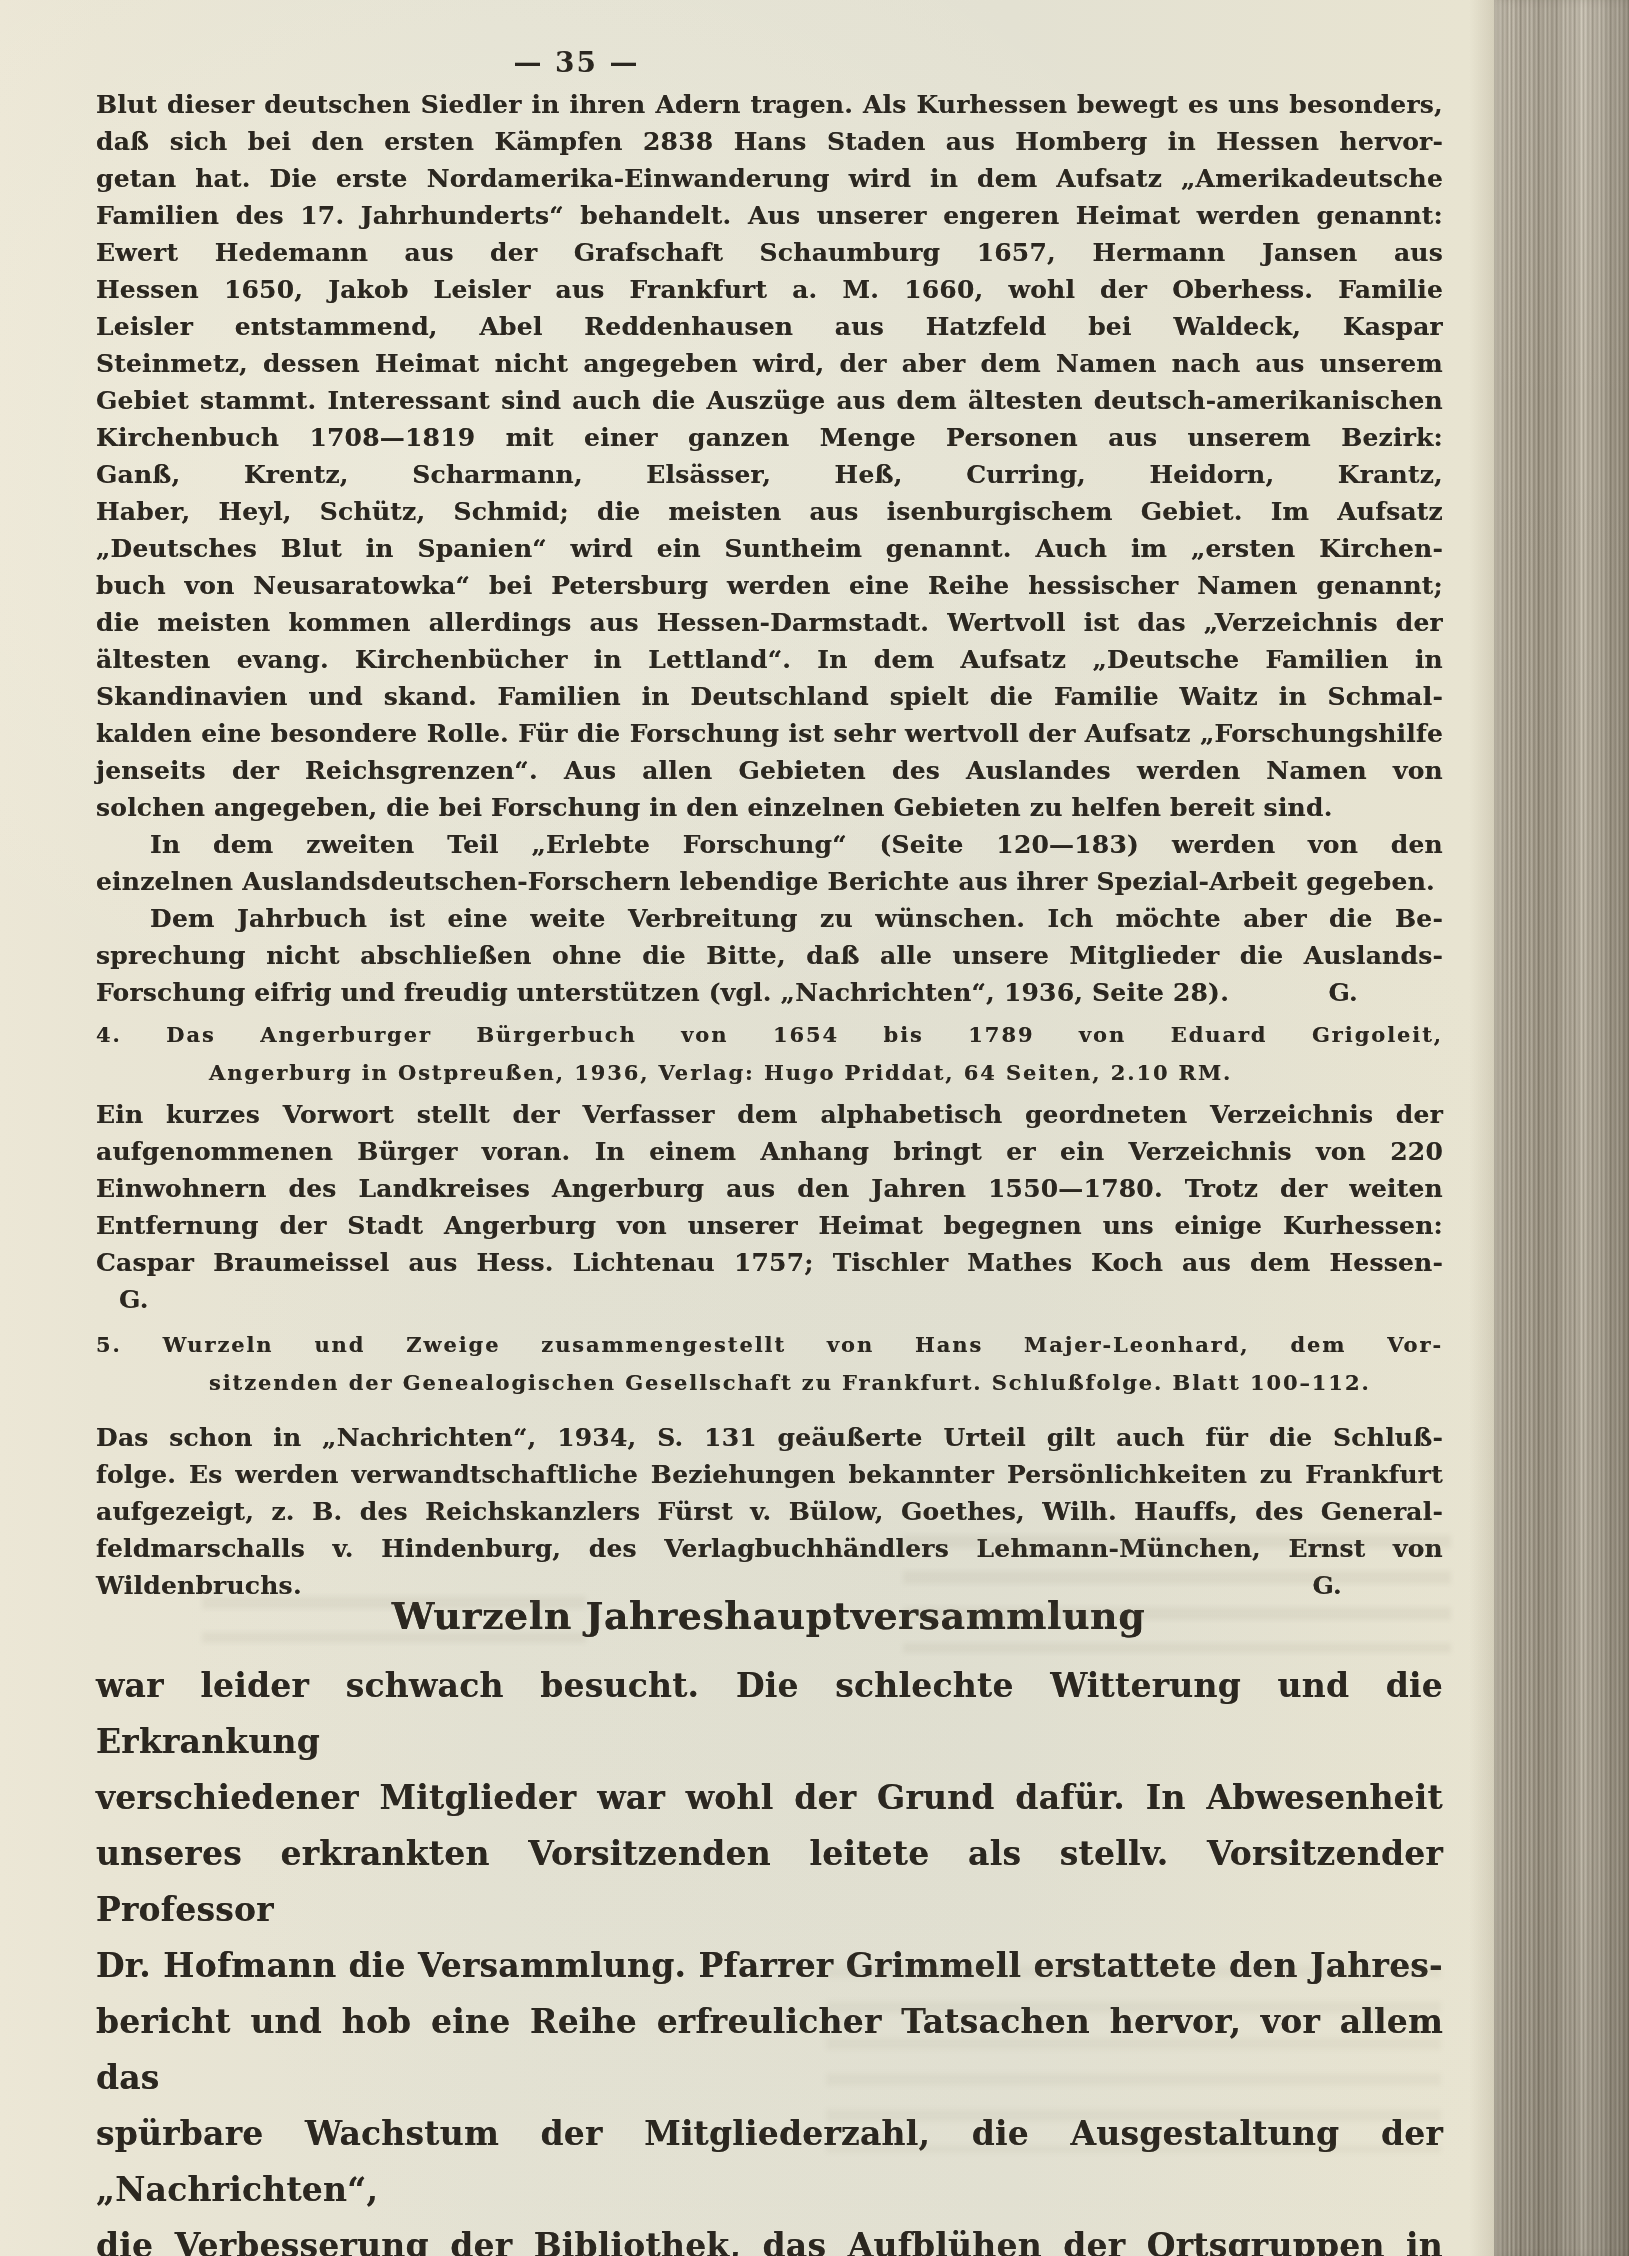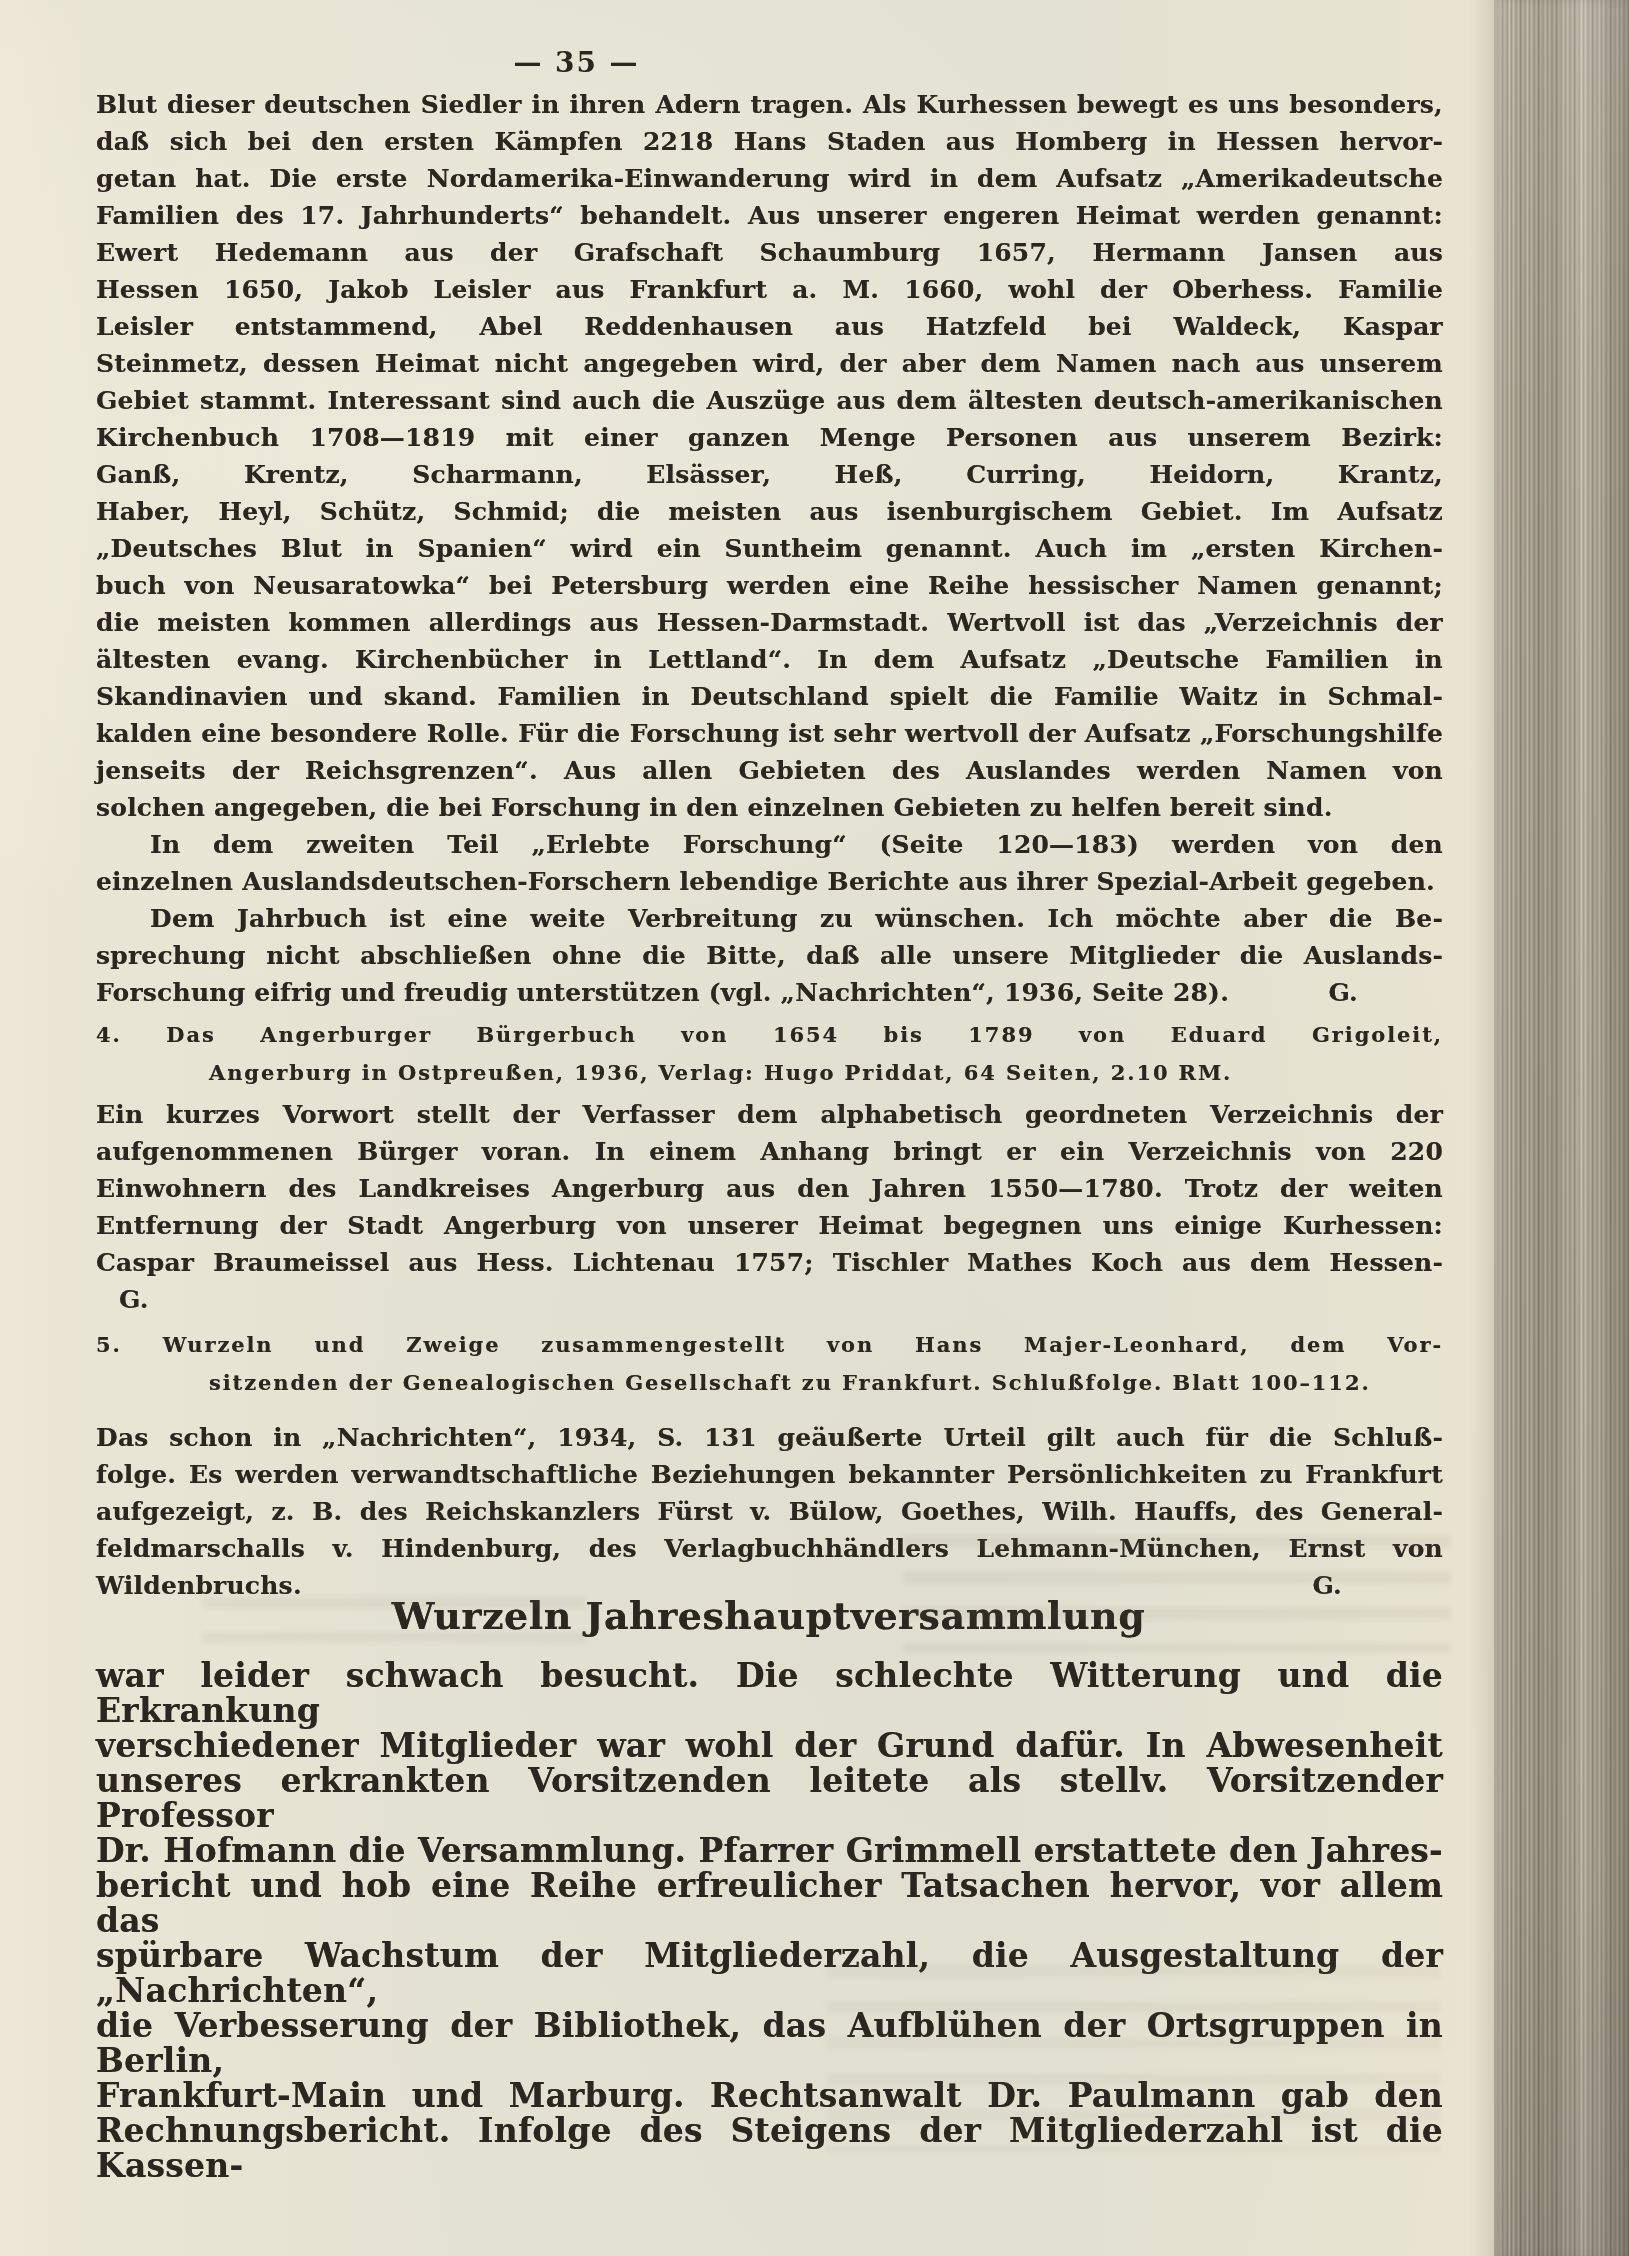--- a/index.html
+++ b/index.html
@@ -35,21 +35,21 @@
   .g110 .initial{margin-right:101px;}
   .pagenum{
     position:absolute;top:46px;left:96px;width:961px;
     text-align:center;font-size:28px;letter-spacing:1.9px;
   }
   .main-heading{
     position:absolute;top:1593px;left:139px;width:1259px;
     text-align:center;font-size:38px;letter-spacing:0.5px;
     text-shadow:0 0 0.6px rgba(35,31,24,.8);
   }
-  .big-size .line{font-size:33px;line-height:35px;}
+  .big-size .line{font-size:33px;line-height:56px;}
   .item-gap4{margin-top:3.8px;}
   .item-gap2{margin-top:17px;}
   
   .bleed{
     position:absolute;
     filter:blur(2.9px);
     opacity:.5;
     background:repeating-linear-gradient(180deg,
       rgba(0,0,0,0) 0 8.6px,
       rgba(128,122,100,.17) 8.6px 22px,
@@ -77,21 +77,21 @@
 </head>
 <body>
 
 <div class="page">
 
   <div class="pagenum">— 35 —</div>
 
   <div class="col body-size" style="top:86px">
     <div>
         <div class="line">Blut dieser deutschen Siedler in ihren Adern tragen. Als Kurhessen bewegt es uns besonders,</div>
-        <div class="line">daß sich bei den ersten Kämpfen 2218 Hans Staden aus Homberg in Hessen hervor-</div>
+        <div class="line">daß sich bei den ersten Kämpfen 2838 Hans Staden aus Homberg in Hessen hervor-</div>
         <div class="line">getan hat. Die erste Nordamerika-Einwanderung wird in dem Aufsatz „Amerikadeutsche</div>
         <div class="line">Familien des 17. Jahrhunderts“ behandelt. Aus unserer engeren Heimat werden genannt:</div>
         <div class="line">Ewert Hedemann aus der Grafschaft Schaumburg 1657, Hermann Jansen aus</div>
         <div class="line">Hessen 1650, Jakob Leisler aus Frankfurt a. M. 1660, wohl der Oberhess. Familie</div>
         <div class="line">Leisler entstammend, Abel Reddenhausen aus Hatzfeld bei Waldeck, Kaspar</div>
         <div class="line">Steinmetz, dessen Heimat nicht angegeben wird, der aber dem Namen nach aus unserem</div>
         <div class="line">Gebiet stammt. Interessant sind auch die Auszüge aus dem ältesten deutsch-amerikanischen</div>
         <div class="line">Kirchenbuch 1708—1819 mit einer ganzen Menge Personen aus unserem Bezirk:</div>
         <div class="line">Ganß, Krentz, Scharmann, Elsässer, Heß, Curring, Heidorn, Krantz,</div>
         <div class="line">Haber, Heyl, Schütz, Schmid; die meisten aus isenburgischem Gebiet. Im Aufsatz</div>

